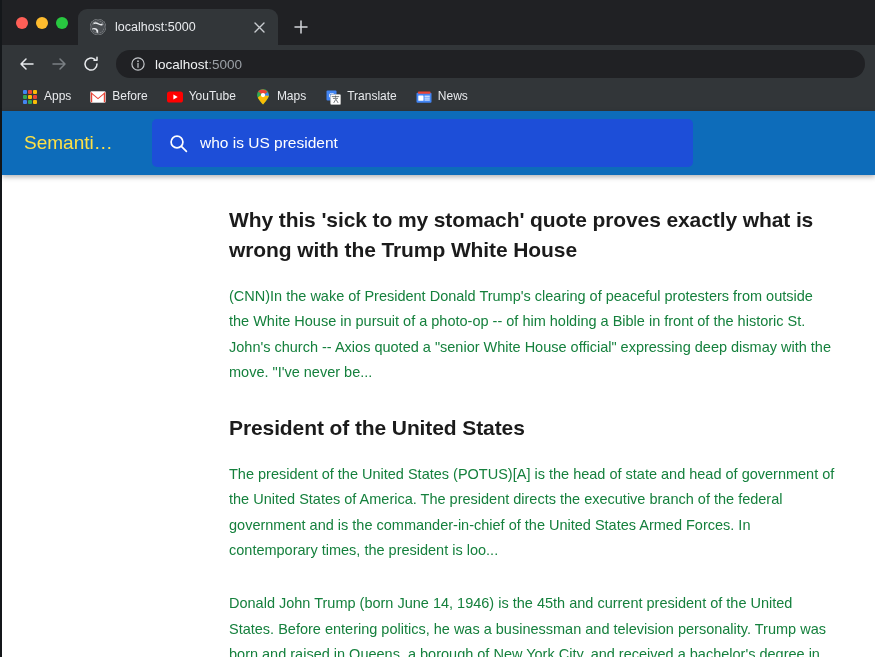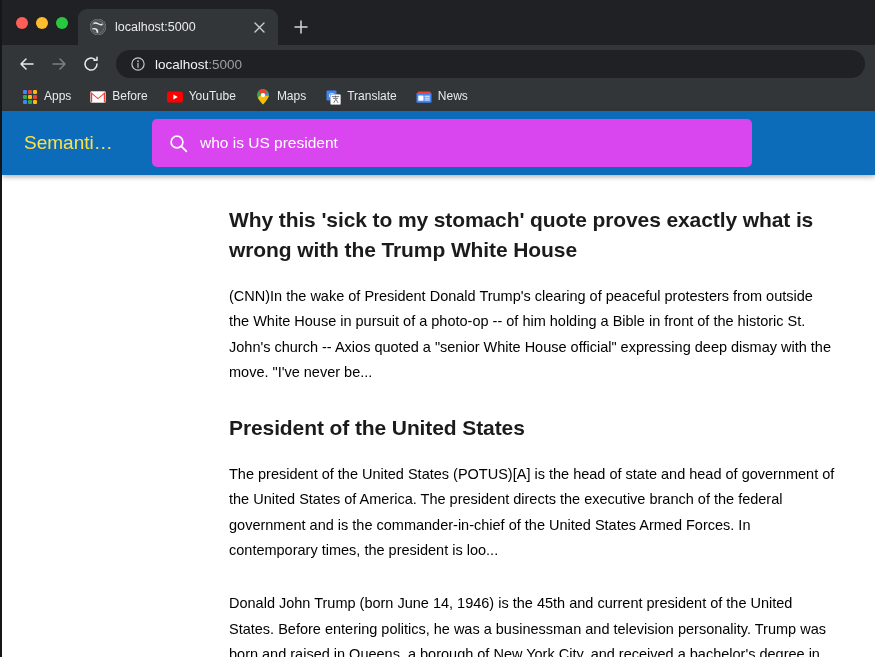--- a/index.html
+++ b/index.html
@@ -216,23 +216,23 @@
   .brand {
     color: #fde047;
     font-size: 19px;
     white-space: nowrap;
     flex: none;
     width: 128px;
     overflow: hidden;
   }
   .searchfield {
     flex: none;
-    width: 600px;
+    width: 541px;
     height: 48px;
-    background: #d946ef;
+    background: #1d4ed8;
     border-radius: 5px;
     display: flex;
     align-items: center;
     padding: 0 16px;
     gap: 12px;
   }
   .search-icon {
     width: 20px; height: 20px;
     flex: none;
     color: #ffffff;
@@ -273,21 +273,21 @@
     line-height: 1.45;
     letter-spacing: -0.1px;
     max-width: 665px;
     word-break: break-all;
     margin-bottom: 18px;
   }
   .result-title.wide { max-width: 667px; }
 
   .result-snippet {
     font-size: 14.5px;
-    color: #000000;
+    color: #15803d;
     line-height: 1.75;
     max-width: 668px;
   }
 </style>
 </head>
 <body>
 
 <div class="window">
 
   <div class="chrome">

